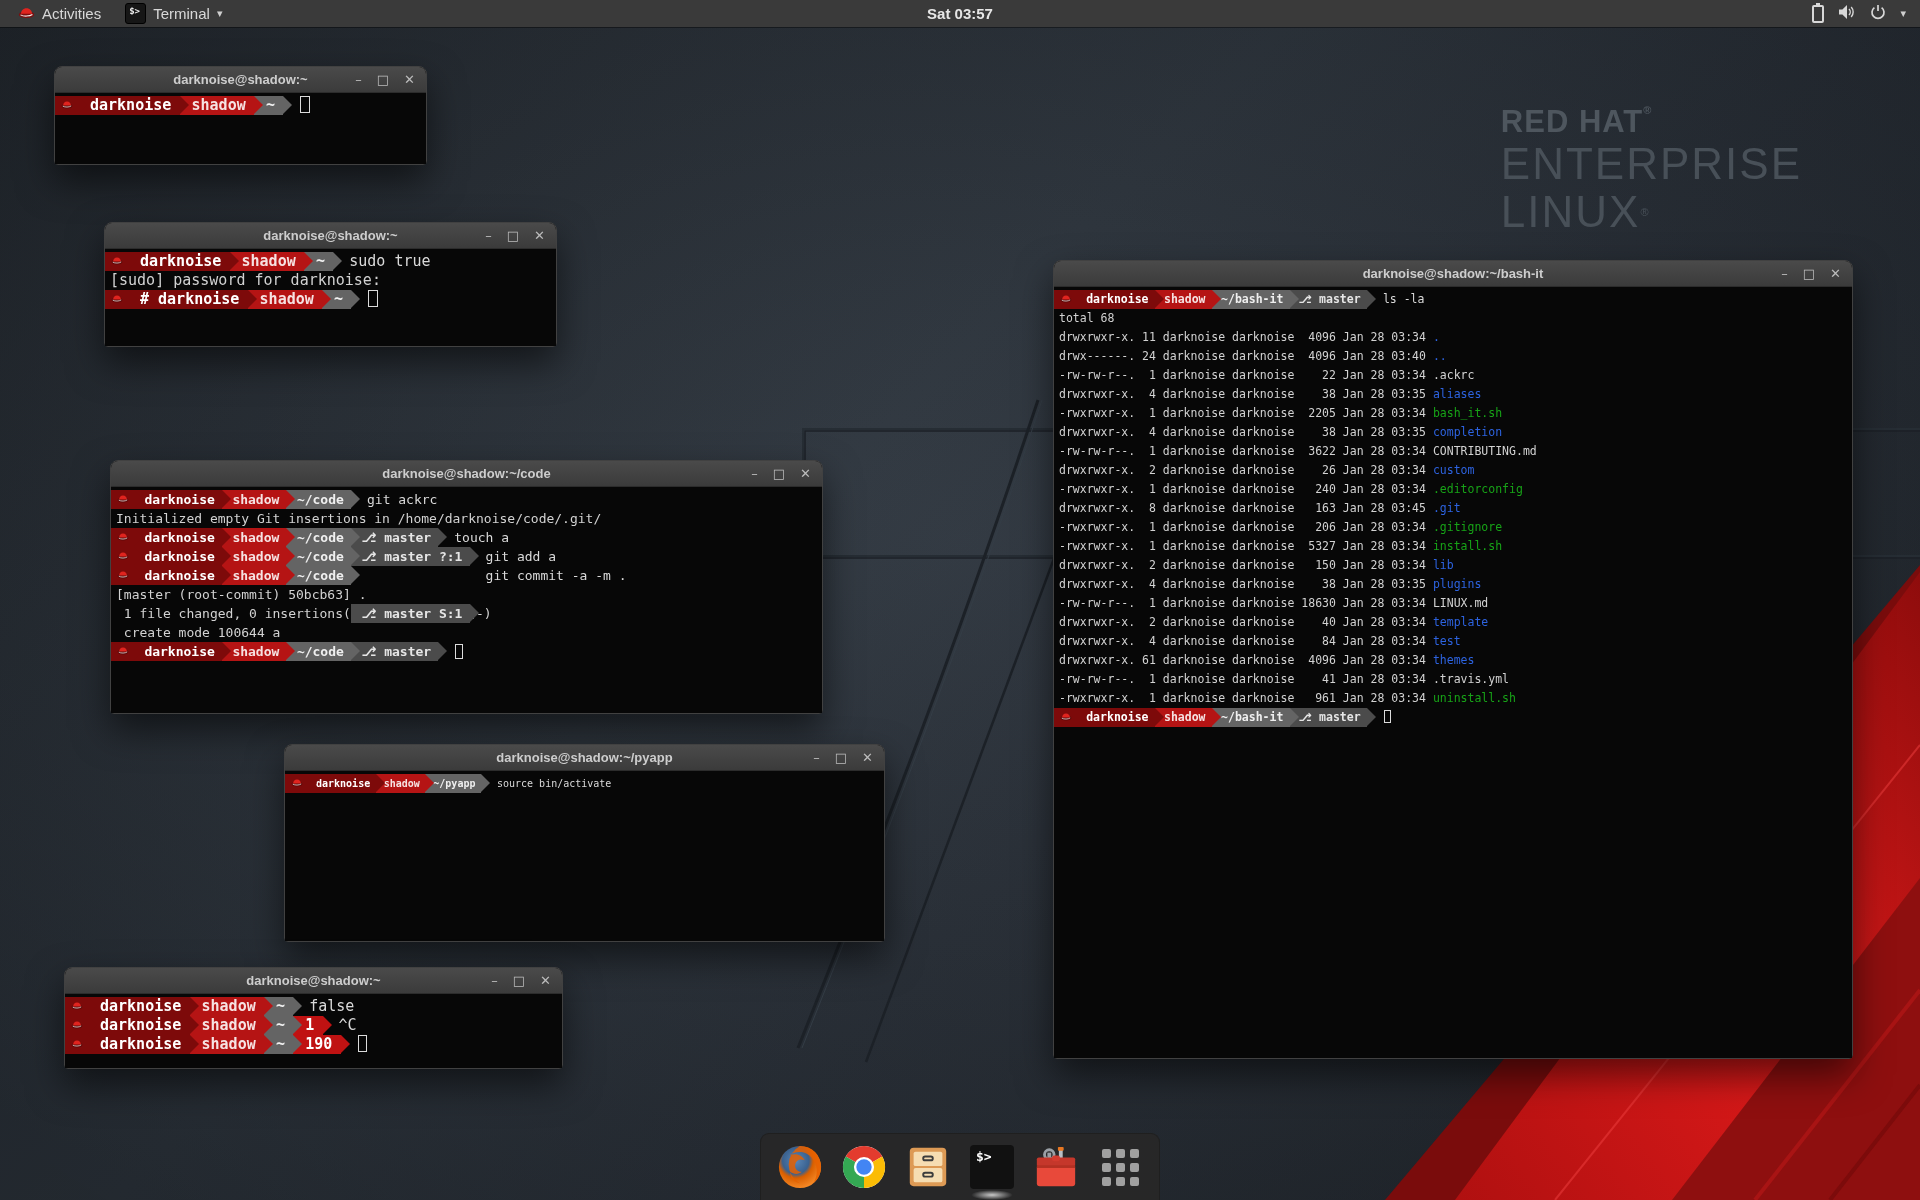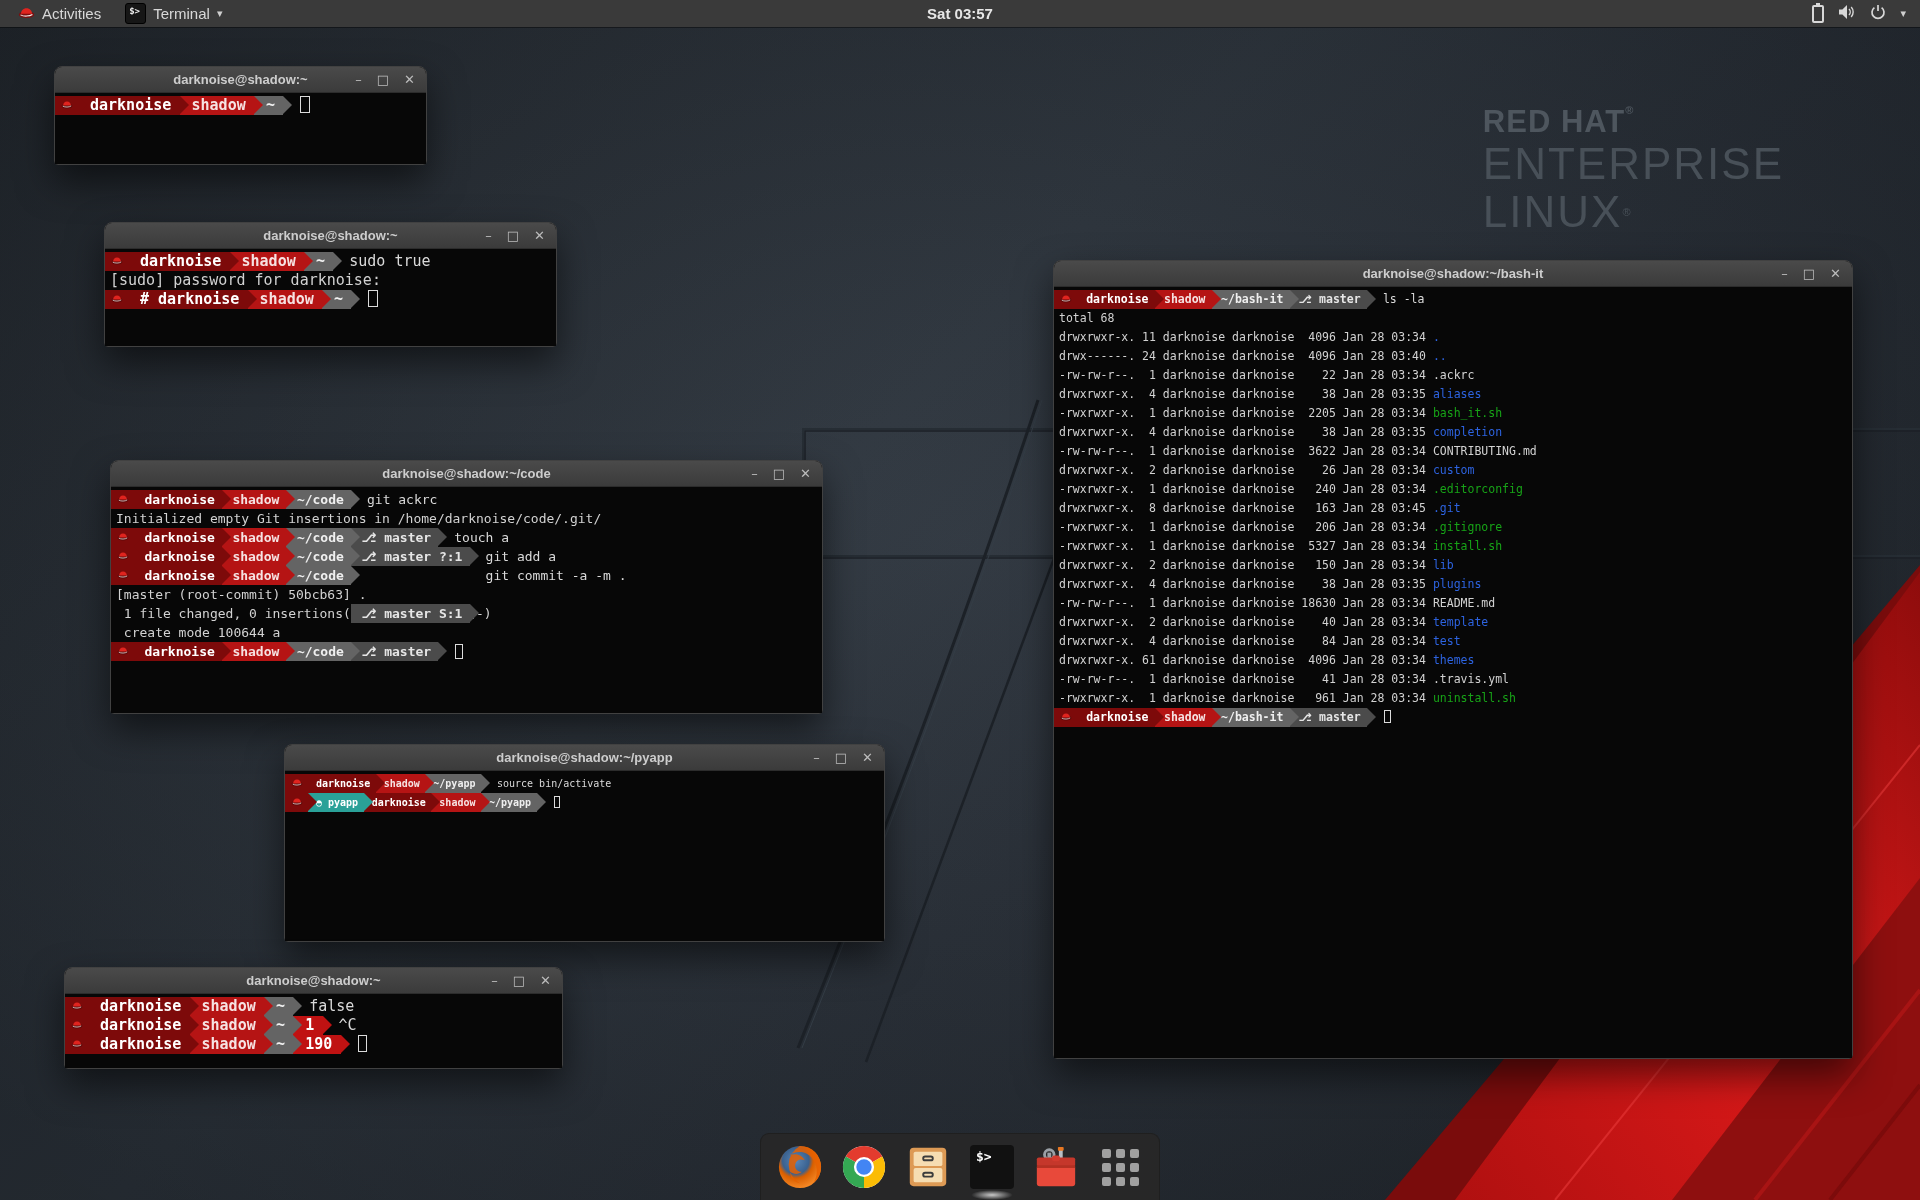--- a/index.html
+++ b/index.html
@@ -20,21 +20,21 @@
   .tb-app .chip { width:21px; height:21px; background:#161616; border:1px solid #000; border-radius:3px;
                   color:#eee; font:bold 9px "DejaVu Sans Mono",monospace; display:flex; align-items:flex-start; padding:2px 0 0 3px; }
   .tb-clock { position:absolute; left:50%; transform:translateX(-50%); font-weight:bold; color:#e6e6e6; }
   .tb-right { position:absolute; right:8px; display:flex; align-items:center; gap:14px; height:33px; padding:0 6px; }
   .battery { width:12px; height:18px; border:2px solid #d8d8d8; border-radius:2px; position:relative; }
   .battery::before { content:""; position:absolute; top:-4px; left:2px; width:4px; height:2px; background:#d8d8d8; }
   .caret { font-size:11px; color:#cfcfcf; }
 
   
   #wallart { position:absolute; inset:0; z-index:1; }
-  #brand { position:absolute; top:104px; right:136px; text-align:left; z-index:1; user-select:none; }
+  #brand { position:absolute; top:104px; right:118px; text-align:left; z-index:1; user-select:none; }
   #brand .b1 { font-weight:bold; font-size:31px; letter-spacing:1px; color:#4e565e; }
   #brand .b1 sup, #brand .b3 sup { font-size:11px; vertical-align:top; }
   #brand .b2, #brand .b3 { font-weight:300; font-size:44px; letter-spacing:2px; color:#485058;
                            font-family:"Liberation Sans",sans-serif; line-height:48px; }
 
   
   .win { position:absolute; z-index:5; background:#000; border:1px solid #414141;
          border-radius:8px 8px 4px 4px; box-shadow:0 16px 36px rgba(0,0,0,.55); }
   .titlebar { height:26px; background:linear-gradient(#4a4a4a,#3b3b3b); border-radius:7px 7px 0 0;
               display:flex; align-items:center; justify-content:center; position:relative;
@@ -256,25 +256,20 @@
           <span class="wbtn">□</span>
           <span class="wbtn">✕</span>
         </span>
     </div>
     <div class="term">
         <div class="tline"><span class="seg sg-icon" style="z-index: 30;"><svg width="12" height="11" viewBox="0 0 20 14">
               <ellipse cx="10" cy="9.5" rx="9" ry="4" fill="#5e0808"></ellipse>
               <path d="M3.5 8.5C3.5 5 6 2 10 2s6.5 3 6.5 6.5z" fill="#e0241f"></path>
               <path d="M3 9.8c3.5 2 10.5 2 14-.4" stroke="#eee" stroke-width="1.2" fill="none"></path>
             </svg></span><span class="seg sg-user" style="z-index: 29;">darknoise</span><span class="seg sg-host" style="z-index: 28;">shadow</span><span class="seg sg-path" style="z-index: 27;">~/pyapp</span><span class="cmd">source bin/activate</span></div>
-        <div class="tline"><span class="seg sg-icon" style="z-index: 30;"><svg width="12" height="11" viewBox="0 0 20 14">
-              <ellipse cx="10" cy="9.5" rx="9" ry="4" fill="#5e0808"></ellipse>
-              <path d="M3.5 8.5C3.5 5 6 2 10 2s6.5 3 6.5 6.5z" fill="#e0241f"></path>
-              <path d="M3 9.8c3.5 2 10.5 2 14-.4" stroke="#eee" stroke-width="1.2" fill="none"></path>
-            </svg></span><span class="seg sg-venv" style="z-index: 29;">◓ pyapp</span><span class="seg sg-user" style="z-index: 28;">darknoise</span><span class="seg sg-host" style="z-index: 27;">shadow</span><span class="seg sg-path" style="z-index: 26;">~/pyapp</span><span class="cursor"></span></div>
       </div>
   </div>
 
   <div class="win" id="w5">
     <div class="titlebar">
       <span class="title">darknoise@shadow:~</span>
       <span class="winbtns">
           <span class="wbtn">–</span>
           <span class="wbtn">□</span>
           <span class="wbtn">✕</span>
@@ -322,21 +317,21 @@
         <div class="tline tout"><span>-rwxrwxr-x.  1 darknoise darknoise  2205 Jan 28 03:34 </span><span class="f-exec">bash_it.sh</span></div>
         <div class="tline tout"><span>drwxrwxr-x.  4 darknoise darknoise    38 Jan 28 03:35 </span><span class="f-dir">completion</span></div>
         <div class="tline tout"><span>-rw-rw-r--.  1 darknoise darknoise  3622 Jan 28 03:34 </span><span class="f-file">CONTRIBUTING.md</span></div>
         <div class="tline tout"><span>drwxrwxr-x.  2 darknoise darknoise    26 Jan 28 03:34 </span><span class="f-dir">custom</span></div>
         <div class="tline tout"><span>-rwxrwxr-x.  1 darknoise darknoise   240 Jan 28 03:34 </span><span class="f-exec">.editorconfig</span></div>
         <div class="tline tout"><span>drwxrwxr-x.  8 darknoise darknoise   163 Jan 28 03:45 </span><span class="f-dir">.git</span></div>
         <div class="tline tout"><span>-rwxrwxr-x.  1 darknoise darknoise   206 Jan 28 03:34 </span><span class="f-exec">.gitignore</span></div>
         <div class="tline tout"><span>-rwxrwxr-x.  1 darknoise darknoise  5327 Jan 28 03:34 </span><span class="f-exec">install.sh</span></div>
         <div class="tline tout"><span>drwxrwxr-x.  2 darknoise darknoise   150 Jan 28 03:34 </span><span class="f-dir">lib</span></div>
         <div class="tline tout"><span>drwxrwxr-x.  4 darknoise darknoise    38 Jan 28 03:35 </span><span class="f-dir">plugins</span></div>
-        <div class="tline tout"><span>-rw-rw-r--.  1 darknoise darknoise 18630 Jan 28 03:34 </span><span class="f-file">README.md</span></div>
+        <div class="tline tout"><span>-rw-rw-r--.  1 darknoise darknoise 18630 Jan 28 03:34 </span><span class="f-file">LINUX.md</span></div>
         <div class="tline tout"><span>drwxrwxr-x.  2 darknoise darknoise    40 Jan 28 03:34 </span><span class="f-dir">template</span></div>
         <div class="tline tout"><span>drwxrwxr-x.  4 darknoise darknoise    84 Jan 28 03:34 </span><span class="f-dir">test</span></div>
         <div class="tline tout"><span>drwxrwxr-x. 61 darknoise darknoise  4096 Jan 28 03:34 </span><span class="f-dir">themes</span></div>
         <div class="tline tout"><span>-rw-rw-r--.  1 darknoise darknoise    41 Jan 28 03:34 </span><span class="f-file">.travis.yml</span></div>
         <div class="tline tout"><span>-rwxrwxr-x.  1 darknoise darknoise   961 Jan 28 03:34 </span><span class="f-exec">uninstall.sh</span></div>
         <div class="tline"><span class="seg sg-icon" style="z-index: 30;"><svg width="12" height="11" viewBox="0 0 20 14">
               <ellipse cx="10" cy="9.5" rx="9" ry="4" fill="#5e0808"></ellipse>
               <path d="M3.5 8.5C3.5 5 6 2 10 2s6.5 3 6.5 6.5z" fill="#e0241f"></path>
               <path d="M3 9.8c3.5 2 10.5 2 14-.4" stroke="#eee" stroke-width="1.2" fill="none"></path>
             </svg></span><span class="seg sg-user" style="z-index: 29;">darknoise</span><span class="seg sg-host" style="z-index: 28;">shadow</span><span class="seg sg-path" style="z-index: 27;">~/bash-it</span><span class="seg sg-branch" style="z-index: 26;">⎇ master</span><span class="cursor"></span></div>

